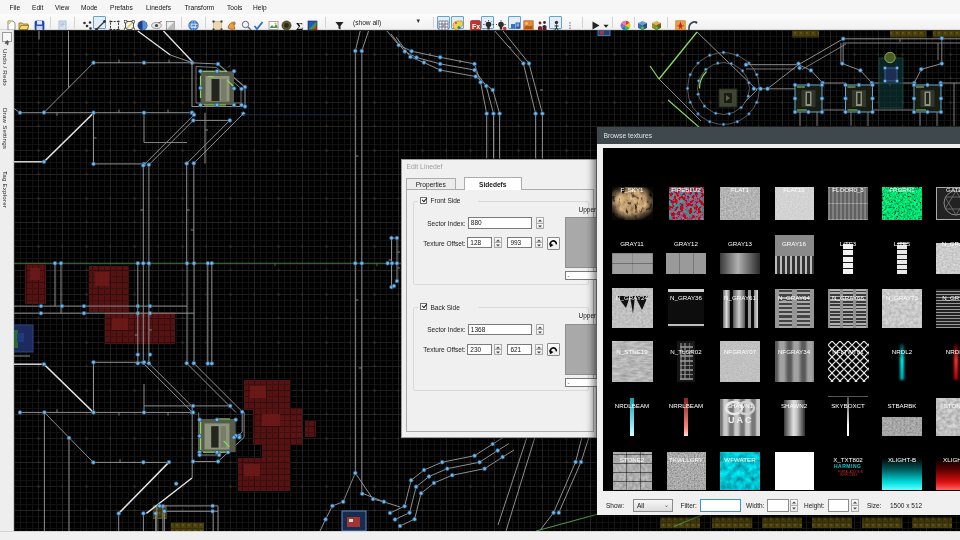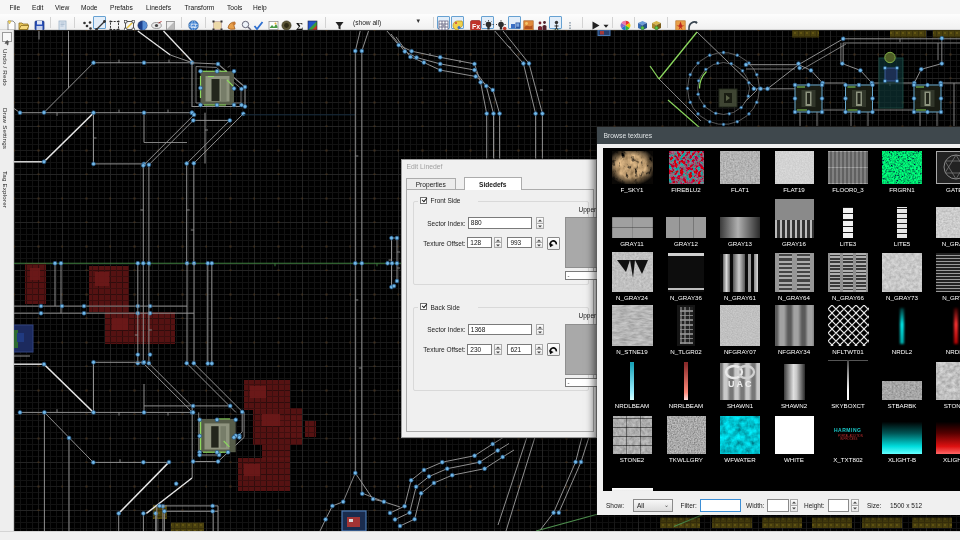--- a/index.html
+++ b/index.html
@@ -42,21 +42,21 @@
   .grp { position:absolute; border:1px solid #d9d9d9; border-radius:2px; }
   .cb { position:absolute; width:7.5px; height:7.5px; background:#fff; border:1px solid #707070; }
   .cb:before { content:""; position:absolute; left:1px; top:0.5px; width:3.5px; height:1.8px; border-left:1.4px solid #222; border-bottom:1.4px solid #222; transform:rotate(-48deg); }
   .undo { position:absolute; width:13px; height:13px; background:linear-gradient(#fff,#ededed); border:1px solid #8a8a8a; border-radius:1px; }
 
   
   #btwin { left:597px; top:127px; width:363px; height:387.5px; background:#f0f0f0; box-shadow:-3px 3px 8px rgba(0,0,0,.6); }
   #bttitle { position:absolute; left:0; top:0; width:363px; height:16.5px; background:#3f484d; }
   #bttitle span { position:absolute; left:6.5px; top:4.5px; font-size:6.8px; color:#dfe3e5; }
   #btblack { position:absolute; left:6px; top:20.5px; width:357px; height:343.5px; background:#000; overflow:hidden; }
-  .tex { position:absolute; }
+  .tex { position:absolute;margin-top:36px; }
   .tname { position:absolute; width:54px; text-align:center; font-size:6.2px; color:#fff; white-space:nowrap; }
   #btbar { position:absolute; left:0; top:0; width:363px; height:387.5px; font-size:6.5px; }
   #btbar .lbl { color:#1a1a1a; }
 </style>
 </head>
 <body>
 <div id="app">
 
   <div id="menubar" class="abs">
     <span style="left:9.5px">File</span>

